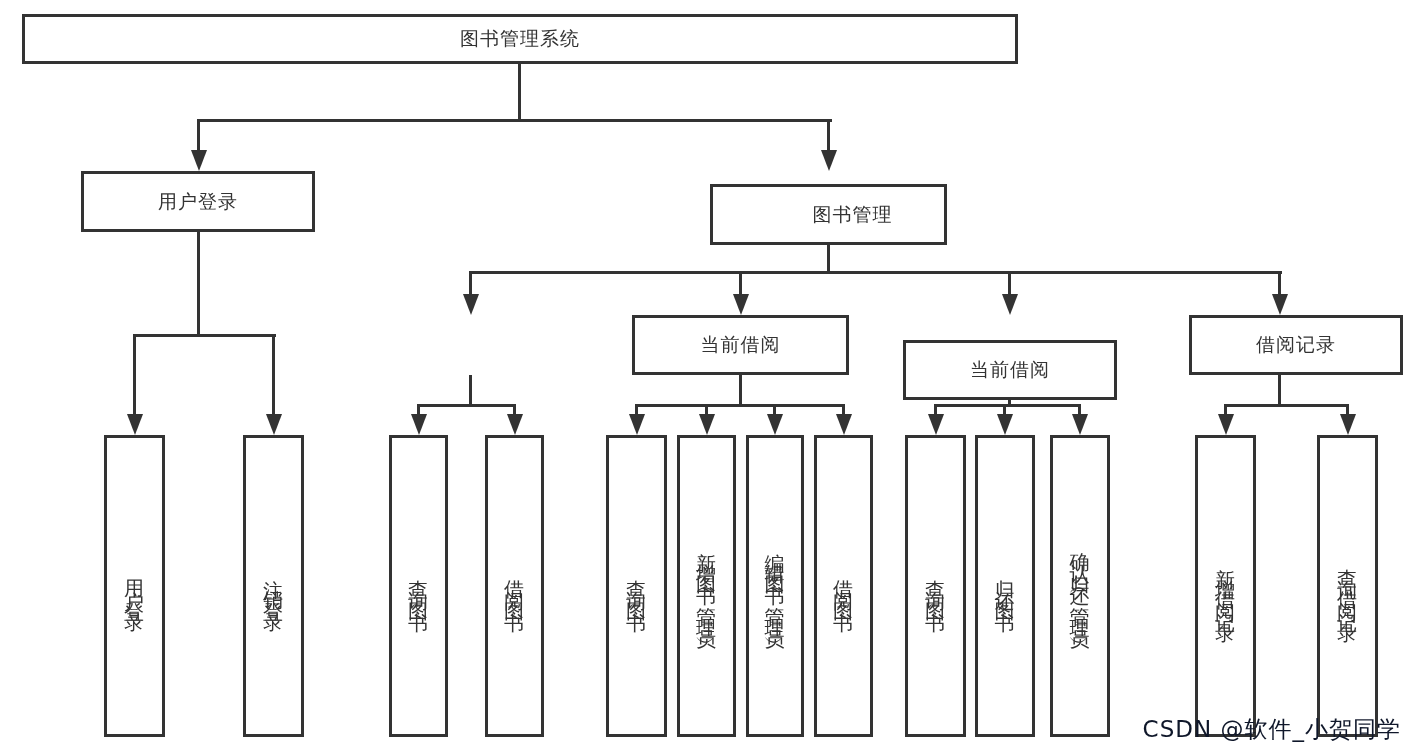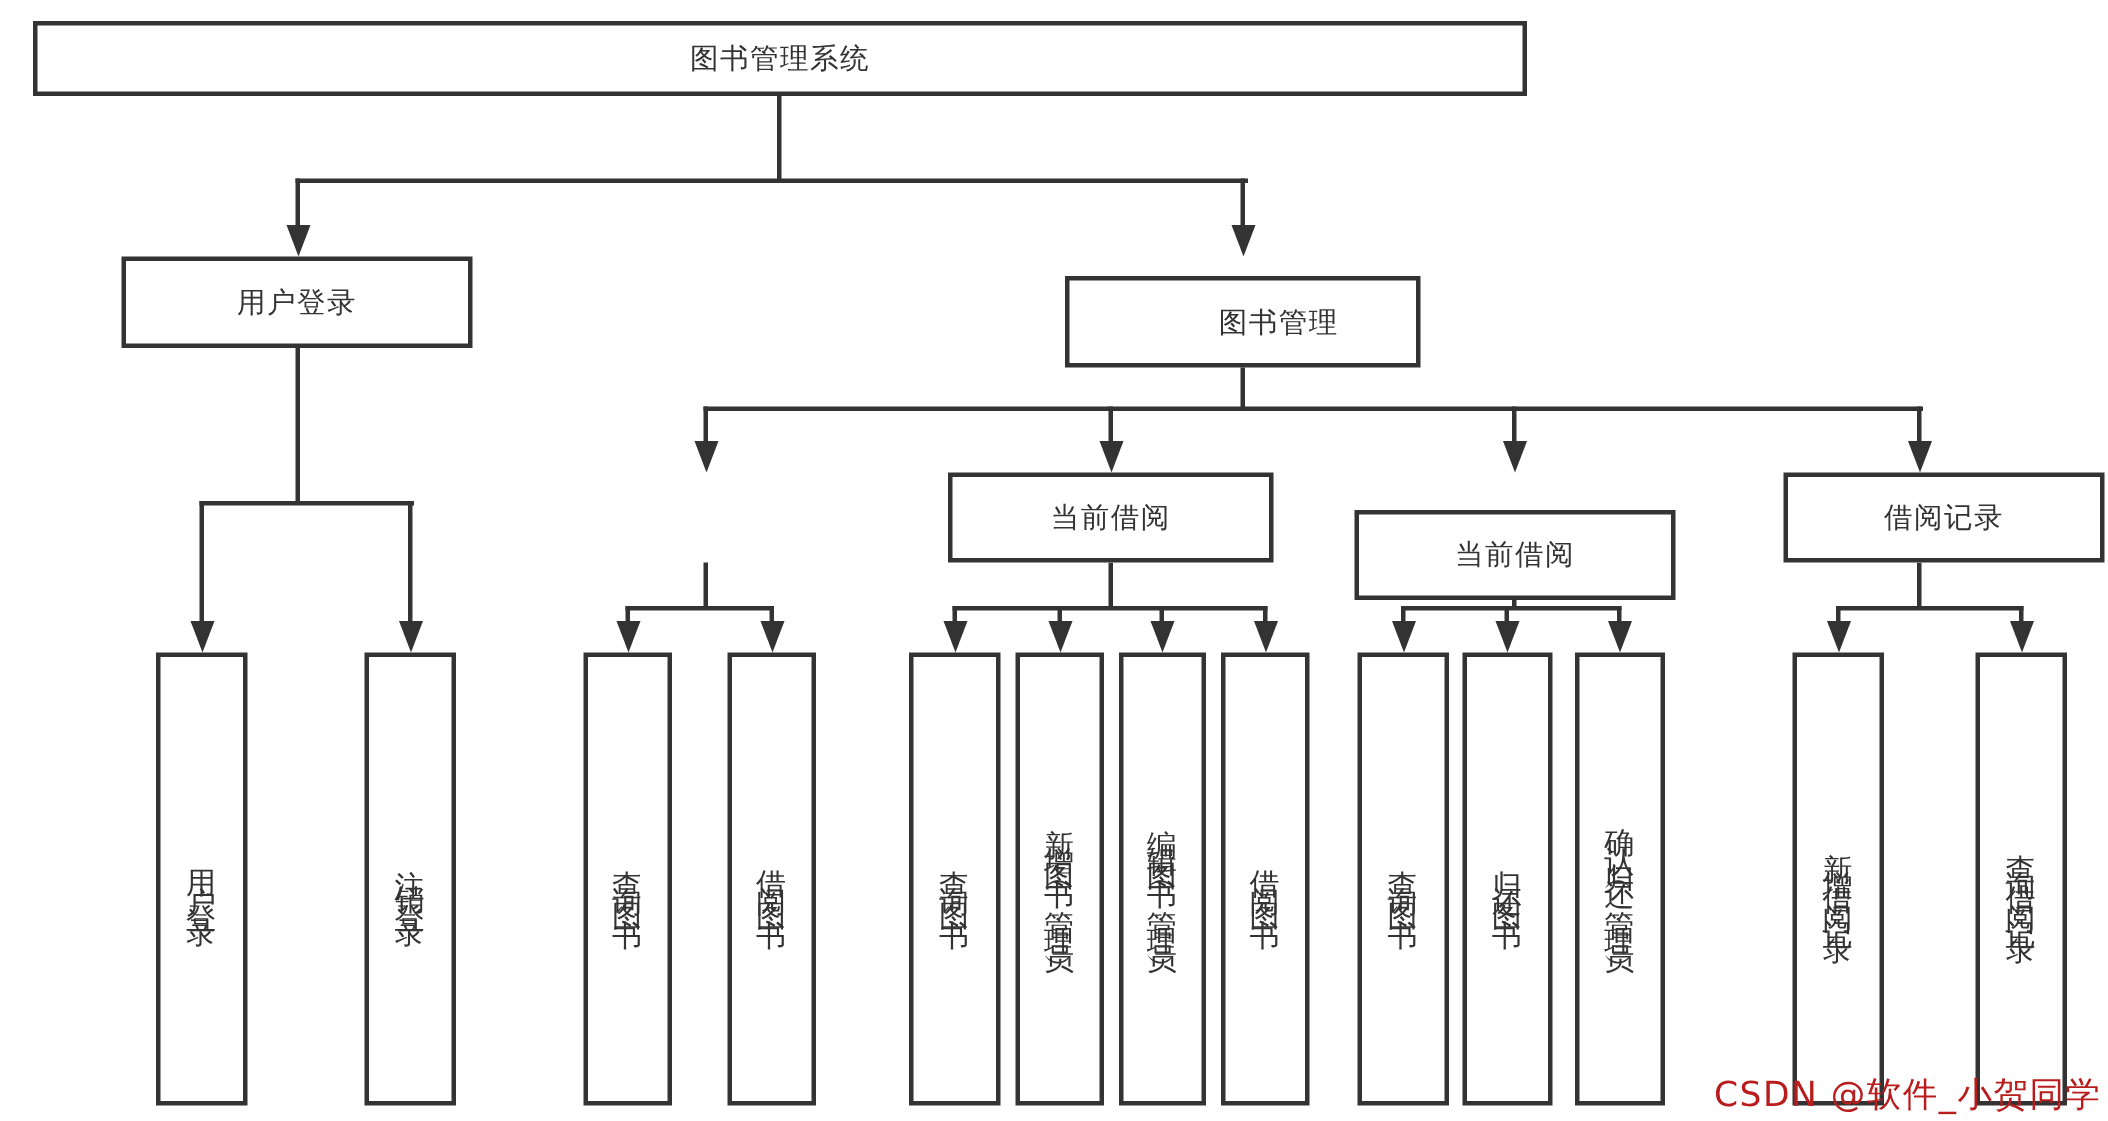--- a/index.html
+++ b/index.html
@@ -71,21 +71,21 @@
     border-left: 8px solid transparent;
     border-right: 8px solid transparent;
     border-top: 21px solid #333;
   }
   .watermark {
     position: absolute;
     right: 4px;
     top: 714px;
     font-size: 23px;
     letter-spacing: 1px;
-    color: #b91c1c;
+    color: #0f172a;
     z-index: 5;
     white-space: nowrap;
   }
 </style>
 </head>
 <body>
 
 <div id="canvas">
 
   <div class="box" style="left:22px; top:14px; width:996px; height:50px;">图书管理系统</div>

